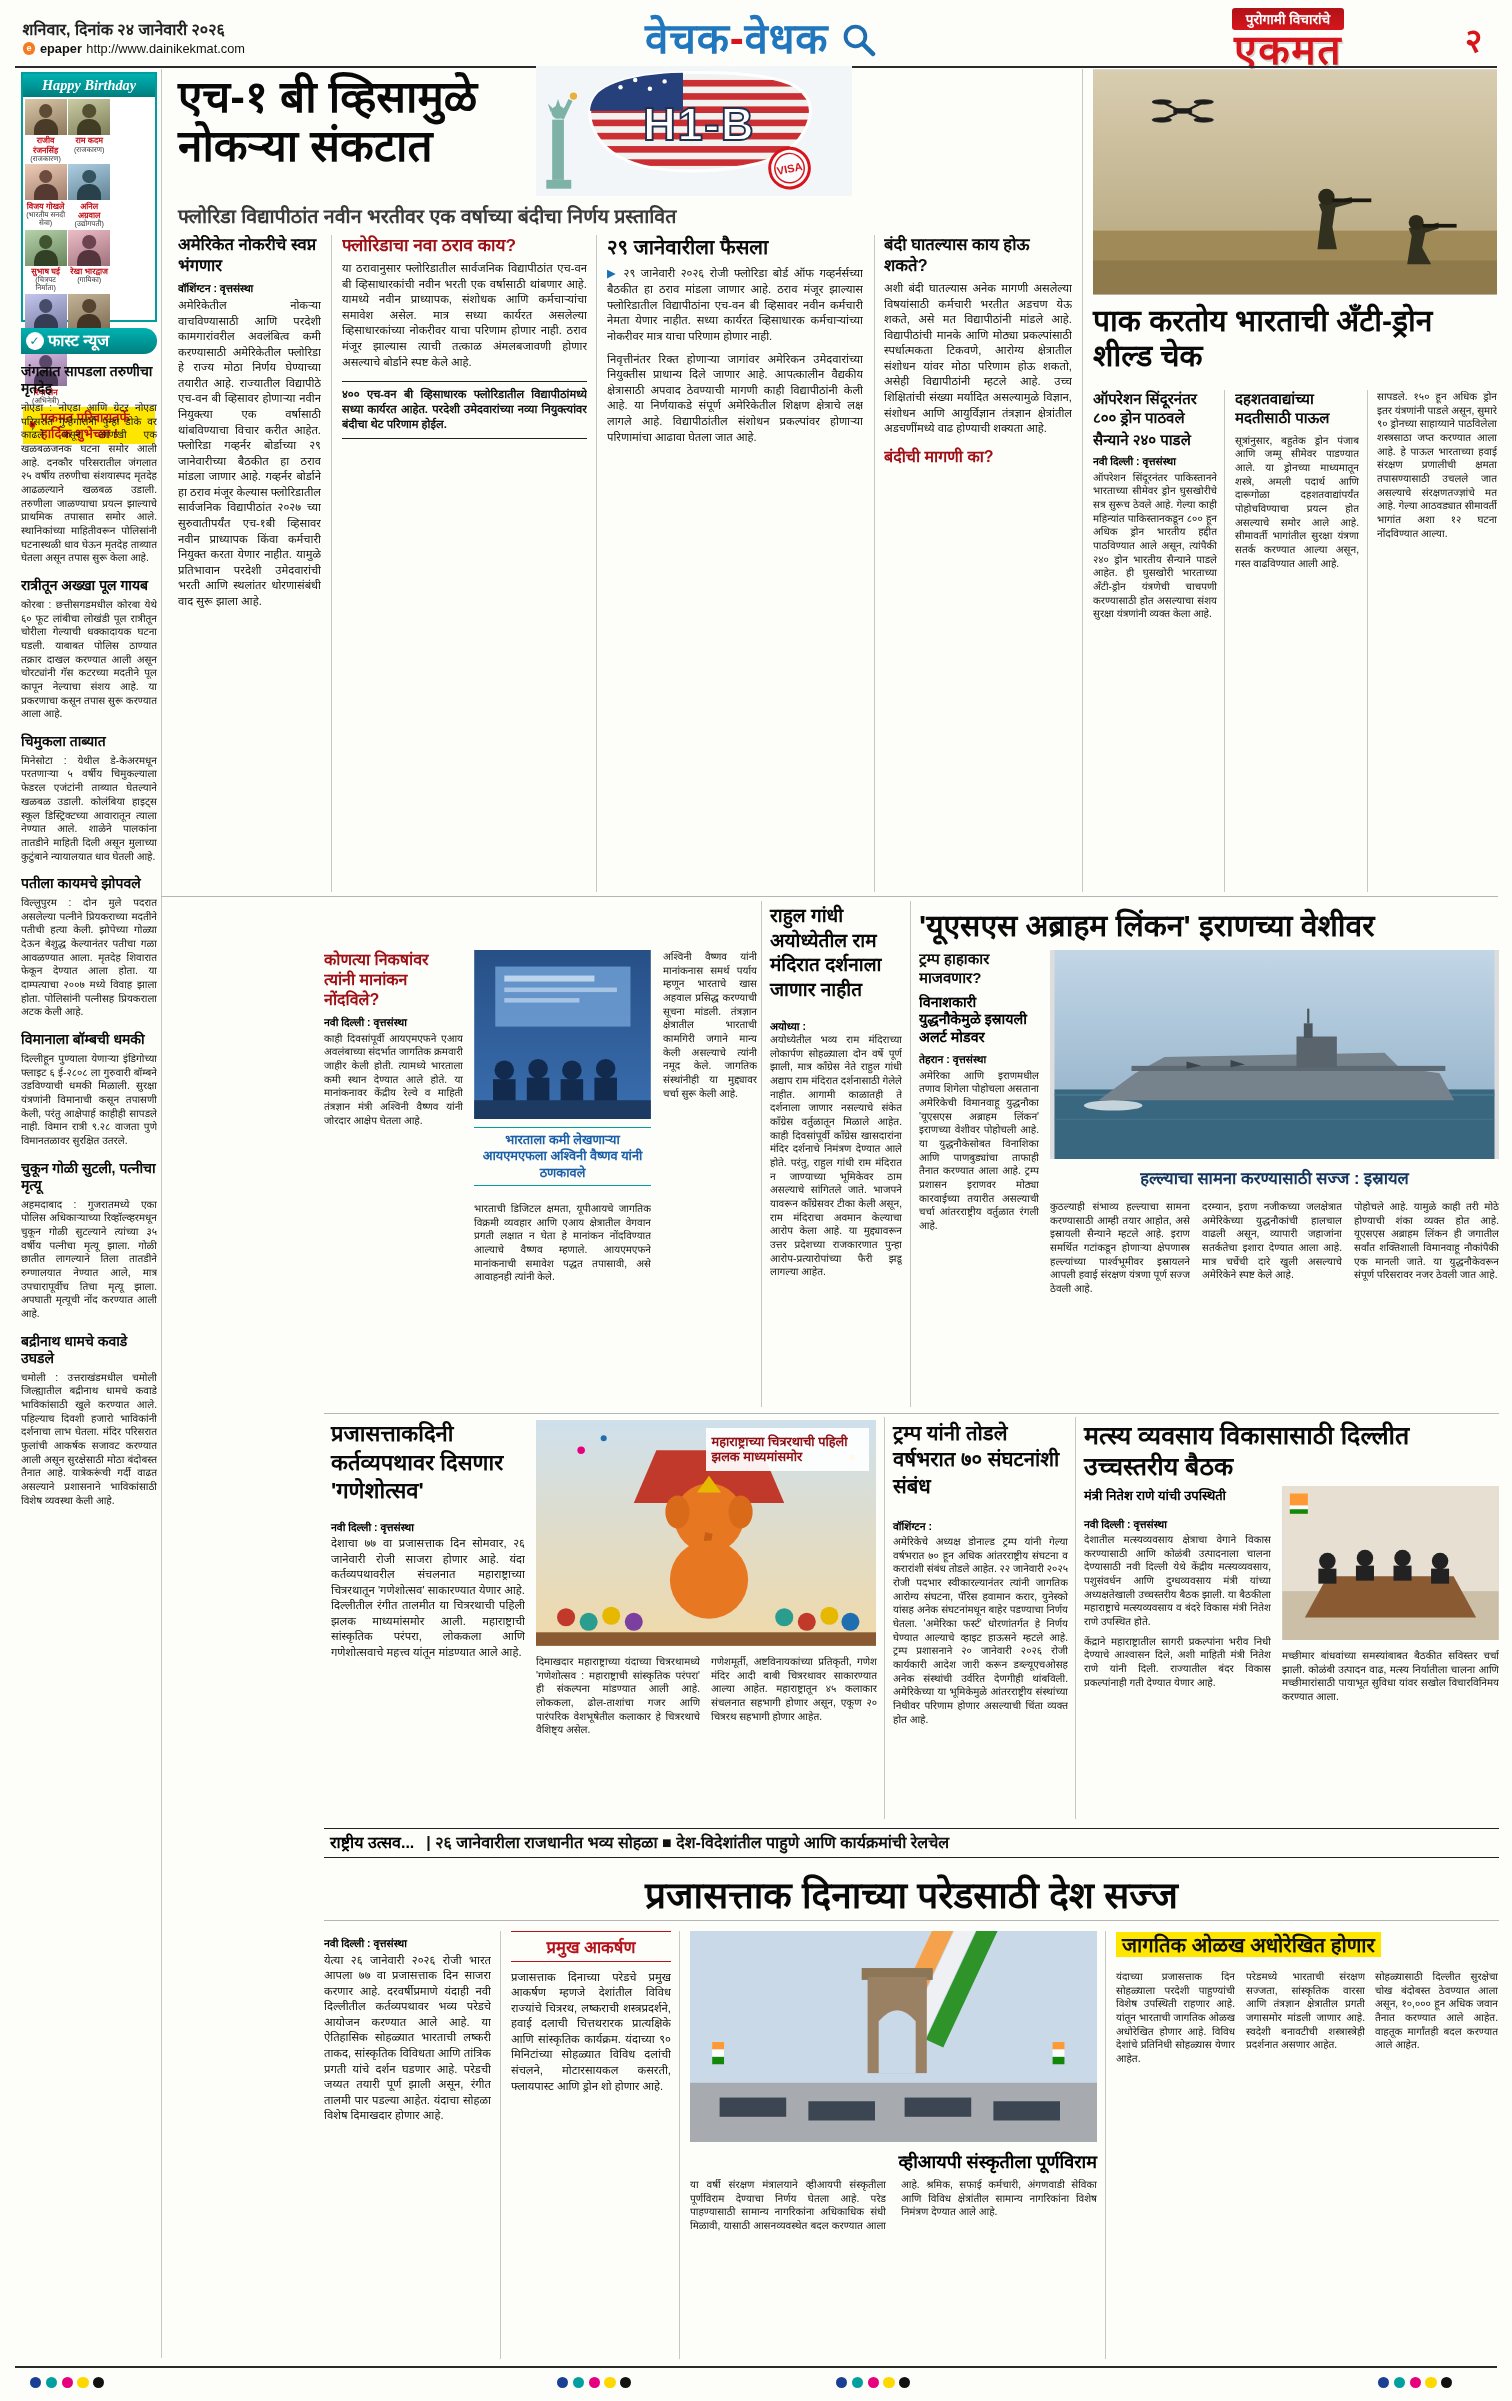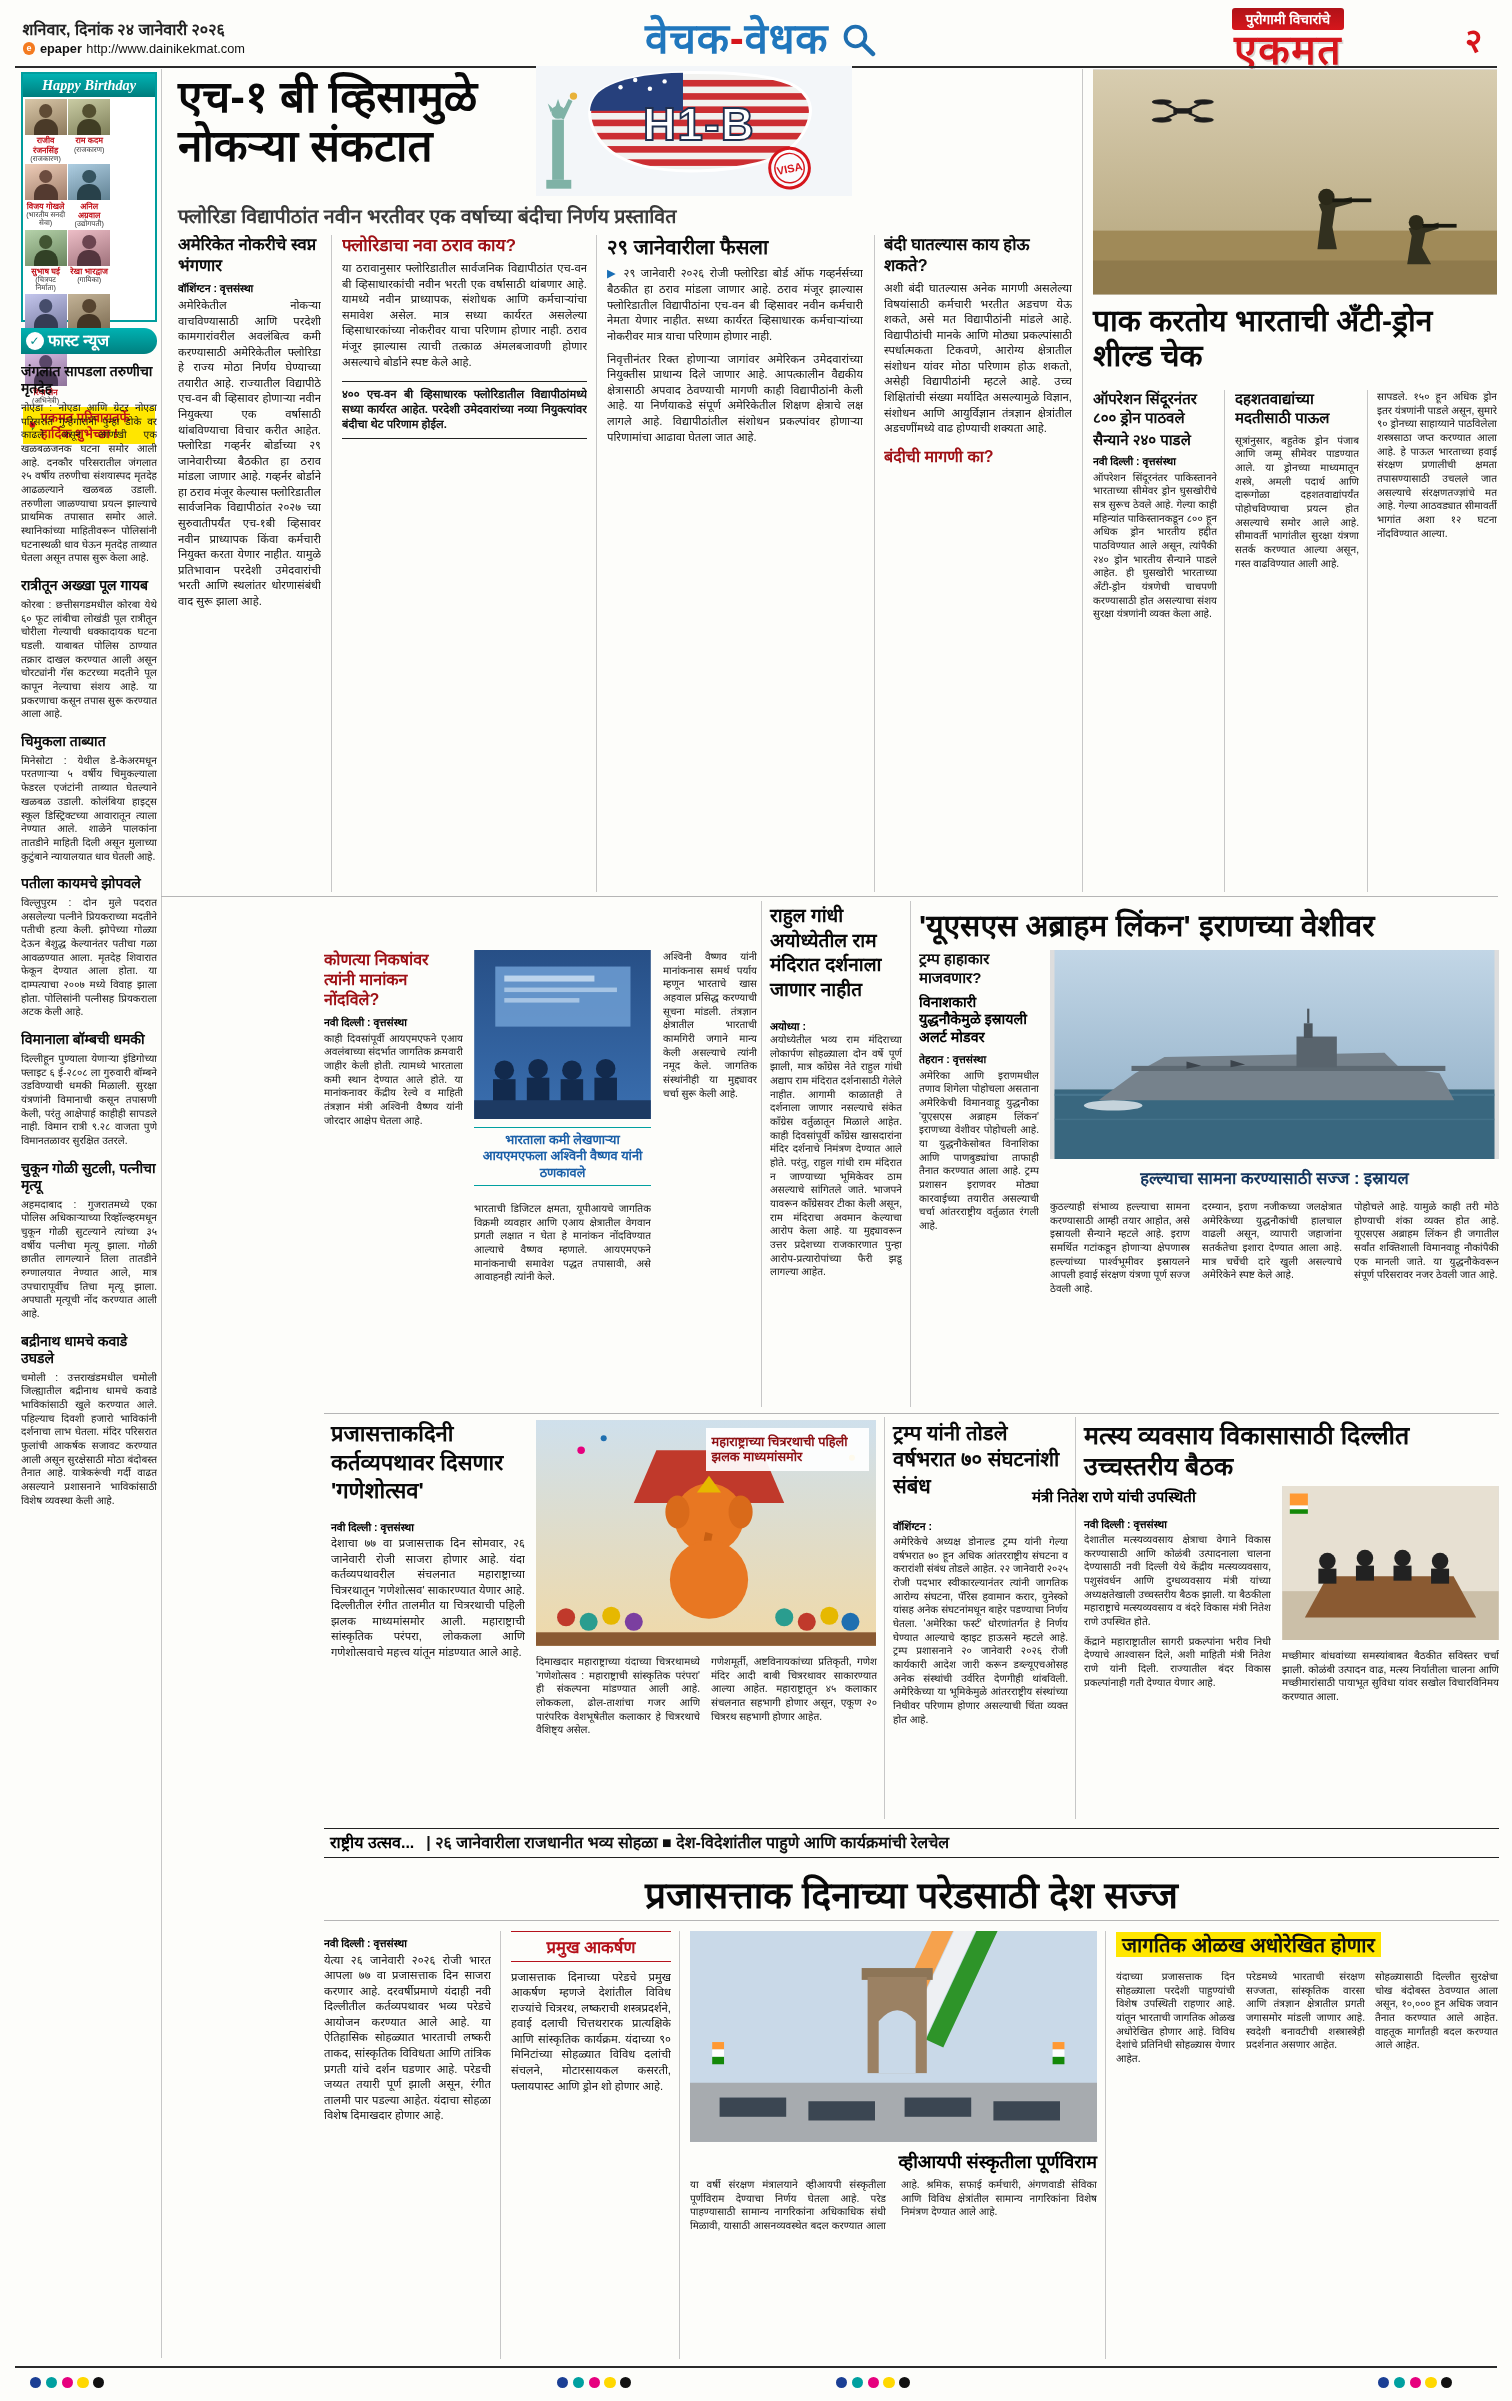--- a/index.html
+++ b/index.html
@@ -465,21 +465,21 @@
 
   <div class="vr" style="left:884px;top:1417px;height:402px;"></div>
 
   <div class="abs" style="left:893px;top:1420px;width:175px;font-size:20.3px;font-weight:800;line-height:1.3;color:#0a0a0a;">ट्रम्प यांनी तोडले वर्षभरात ७० संघटनांशी संबंध</div>
   <div class="abs dl" style="left:893px;top:1514px;">वॉशिंग्टन :</div>
   <div class="abs clip bt13" style="left:893px;top:1535px;width:175px;height:283px;">अमेरिकेचे अध्यक्ष डोनाल्ड ट्रम्प यांनी गेल्या वर्षभरात ७० हून अधिक आंतरराष्ट्रीय संघटना व करारांशी संबंध तोडले आहेत. २२ जानेवारी २०२५ रोजी पदभार स्वीकारल्यानंतर त्यांनी जागतिक आरोग्य संघटना, पॅरिस हवामान करार, युनेस्को यांसह अनेक संघटनांमधून बाहेर पडण्याचा निर्णय घेतला. 'अमेरिका फर्स्ट' धोरणांतर्गत हे निर्णय घेण्यात आल्याचे व्हाइट हाऊसने म्हटले आहे. ट्रम्प प्रशासनाने २० जानेवारी २०२६ रोजी कार्यकारी आदेश जारी करून डब्ल्यूएचओसह अनेक संस्थांची उर्वरित देणगीही थांबविली. अमेरिकेच्या या भूमिकेमुळे आंतरराष्ट्रीय संस्थांच्या निधीवर परिणाम होणार असल्याची चिंता व्यक्त होत आहे.</div>
 
   <div class="vr" style="left:1075px;top:1417px;height:402px;"></div>
 
   <div class="abs" style="left:1084px;top:1420px;width:414px;font-size:25px;font-weight:800;line-height:1.25;color:#0a0a0a;">मत्स्य व्यवसाय विकासासाठी दिल्लीत उच्चस्तरीय बैठक</div>
-  <div class="abs red" style="left:1032px;top:1486px;font-size:15px;font-weight:800;">मंत्री नितेश राणे यांची उपस्थिती</div>
+  <div class="abs red" style="left:1084px;top:1486px;font-size:13px;font-weight:800;">मंत्री नितेश राणे यांची उपस्थिती</div>
   <div class="abs dl" style="left:1084px;top:1512px;">नवी दिल्ली : वृत्तसंस्था</div>
   <div class="abs clip" style="left:1084px;top:1533px;width:187px;height:285px;">
     <div class="bt13">देशातील मत्स्यव्यवसाय क्षेत्राचा वेगाने विकास करण्यासाठी आणि कोळंबी उत्पादनाला चालना देण्यासाठी नवी दिल्ली येथे केंद्रीय मत्स्यव्यवसाय, पशुसंवर्धन आणि दुग्धव्यवसाय मंत्री यांच्या अध्यक्षतेखाली उच्चस्तरीय बैठक झाली. या बैठकीला महाराष्ट्राचे मत्स्यव्यवसाय व बंदरे विकास मंत्री नितेश राणे उपस्थित होते.</div>
     <div class="bt13" style="margin-top:6px;">केंद्राने महाराष्ट्रातील सागरी प्रकल्पांना भरीव निधी देण्याचे आश्वासन दिले, अशी माहिती मंत्री नितेश राणे यांनी दिली. राज्यातील बंदर विकास प्रकल्पांनाही गती देण्यात येणार आहे.</div>
   </div>
   <div class="photo" style="left:1282px;top:1486px;width:217px;height:154px;">
     <svg viewBox="0 0 288 205">
       <rect width="288" height="205" fill="#e7e0d2"></rect>
       <rect y="140" width="288" height="65" fill="#cbbfa8"></rect>
       <polygon points="60,120 228,120 258,175 30,175" fill="#8a5a32"></polygon>

